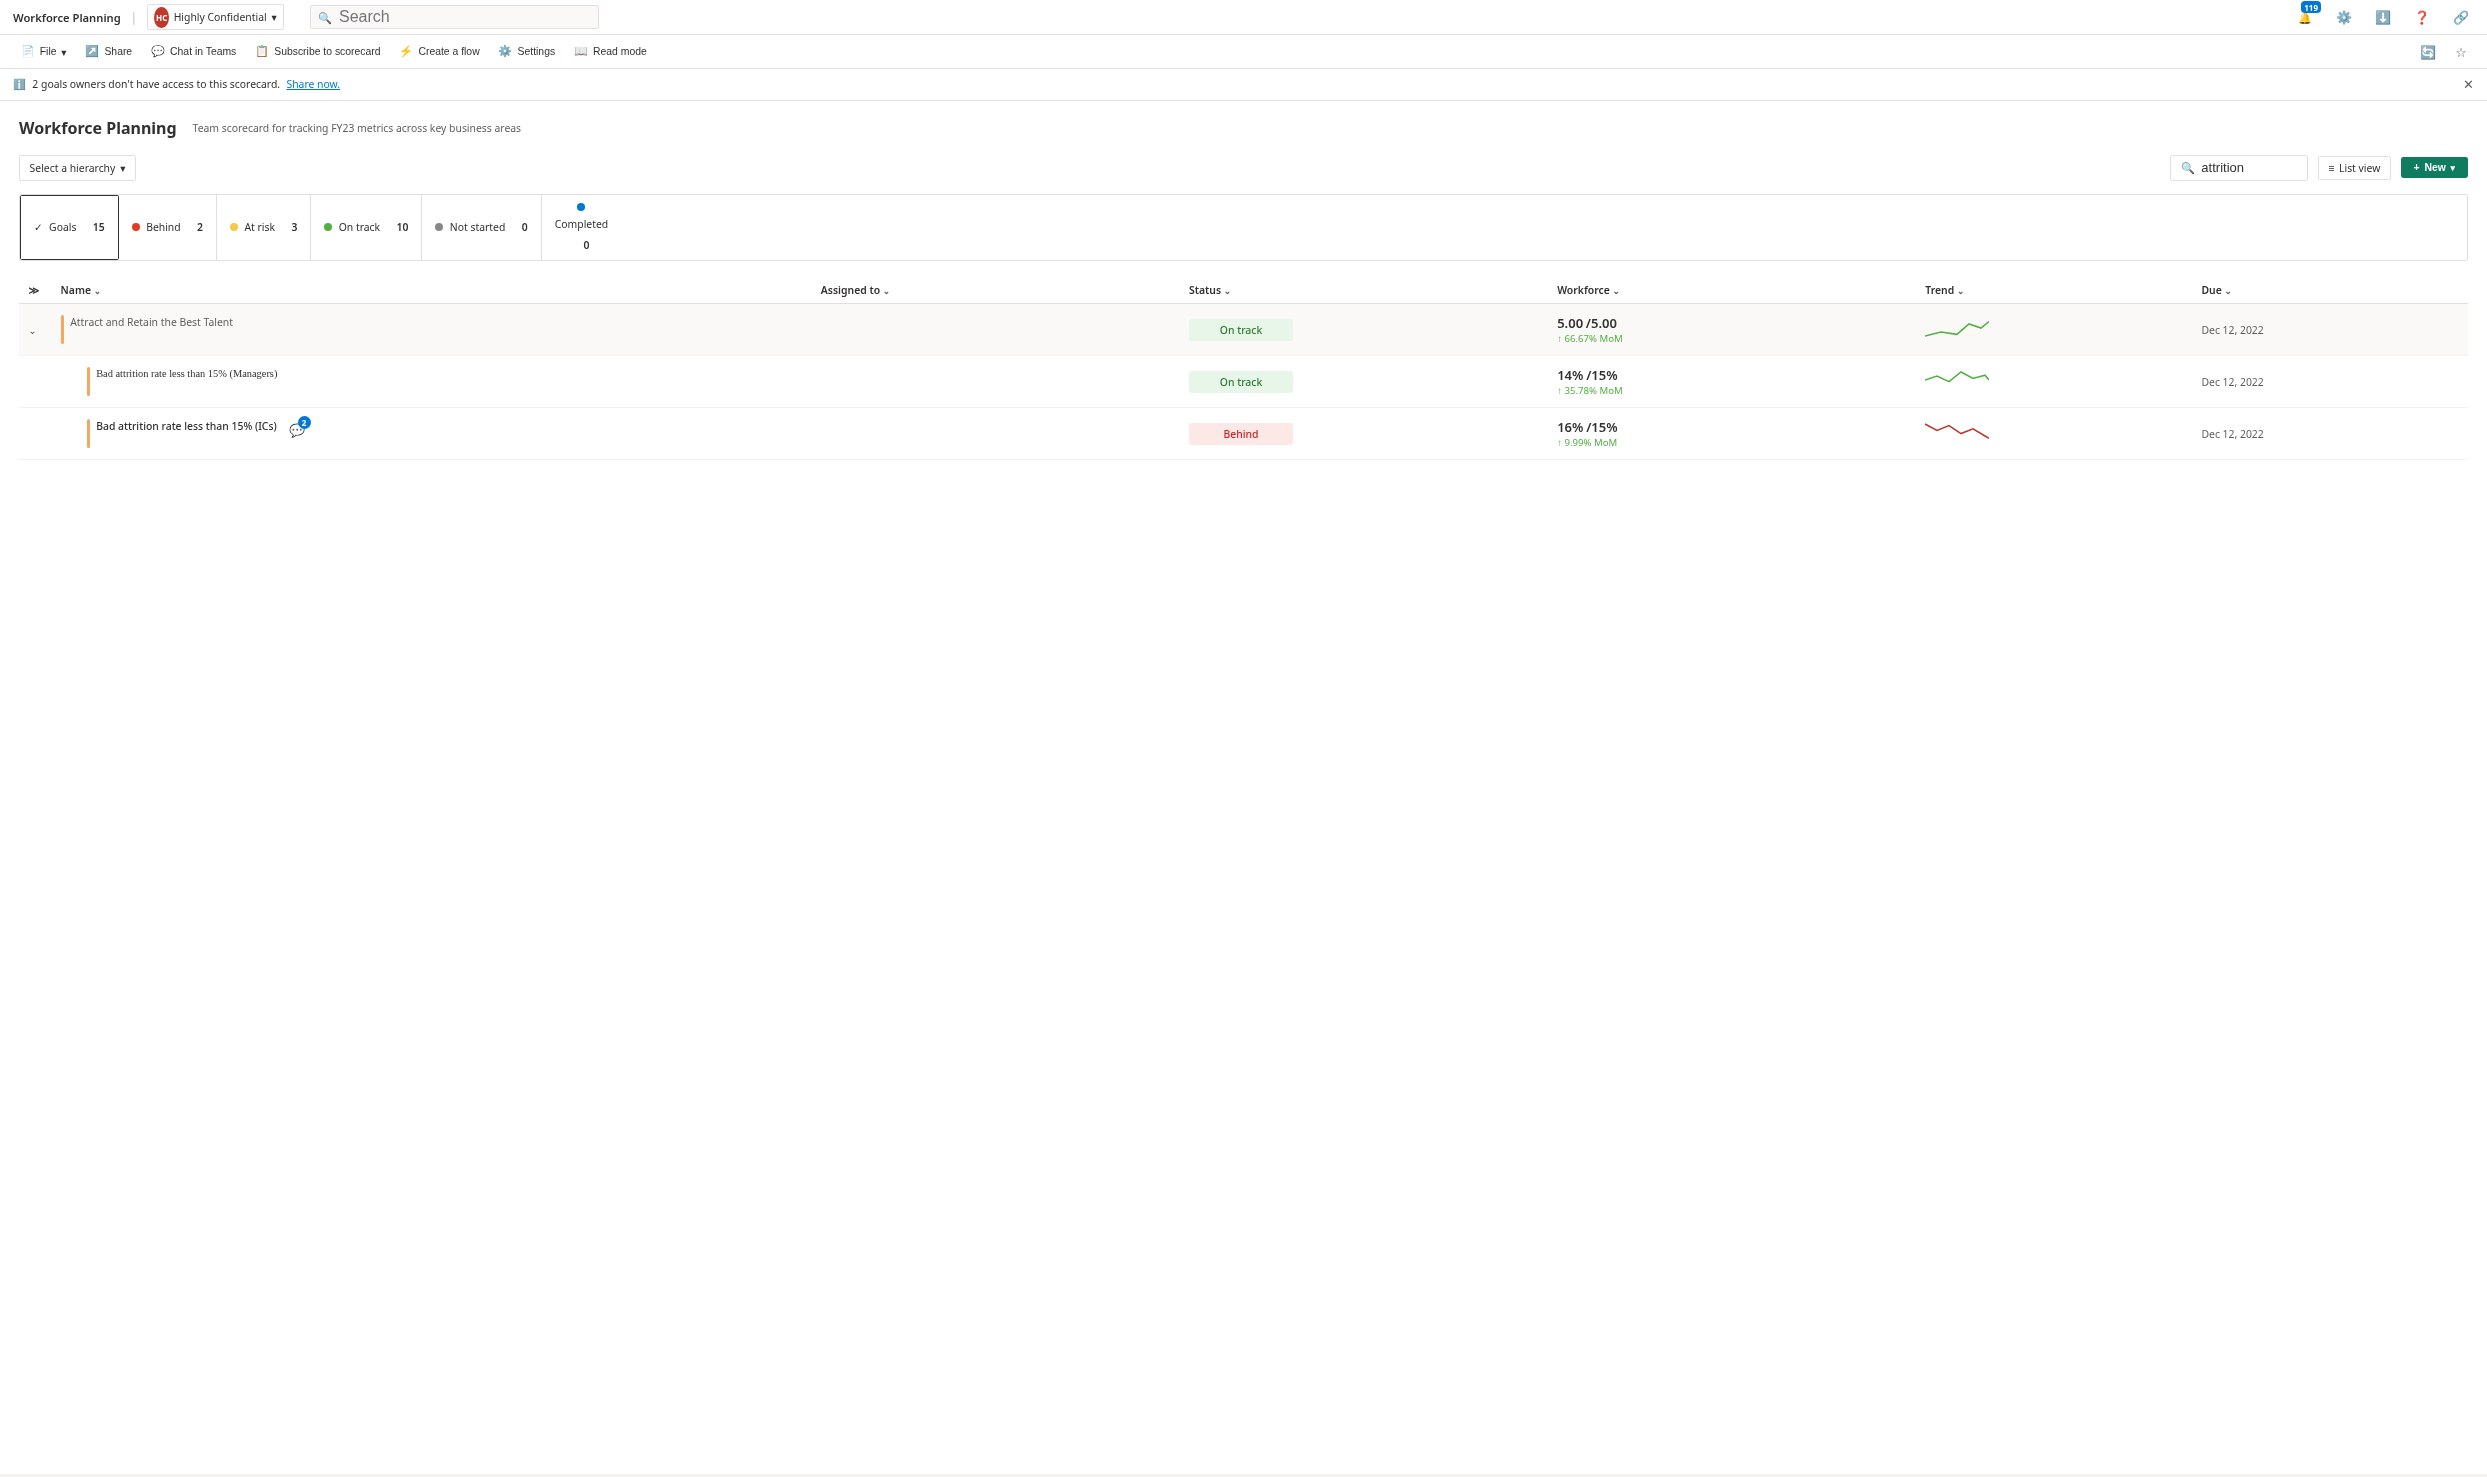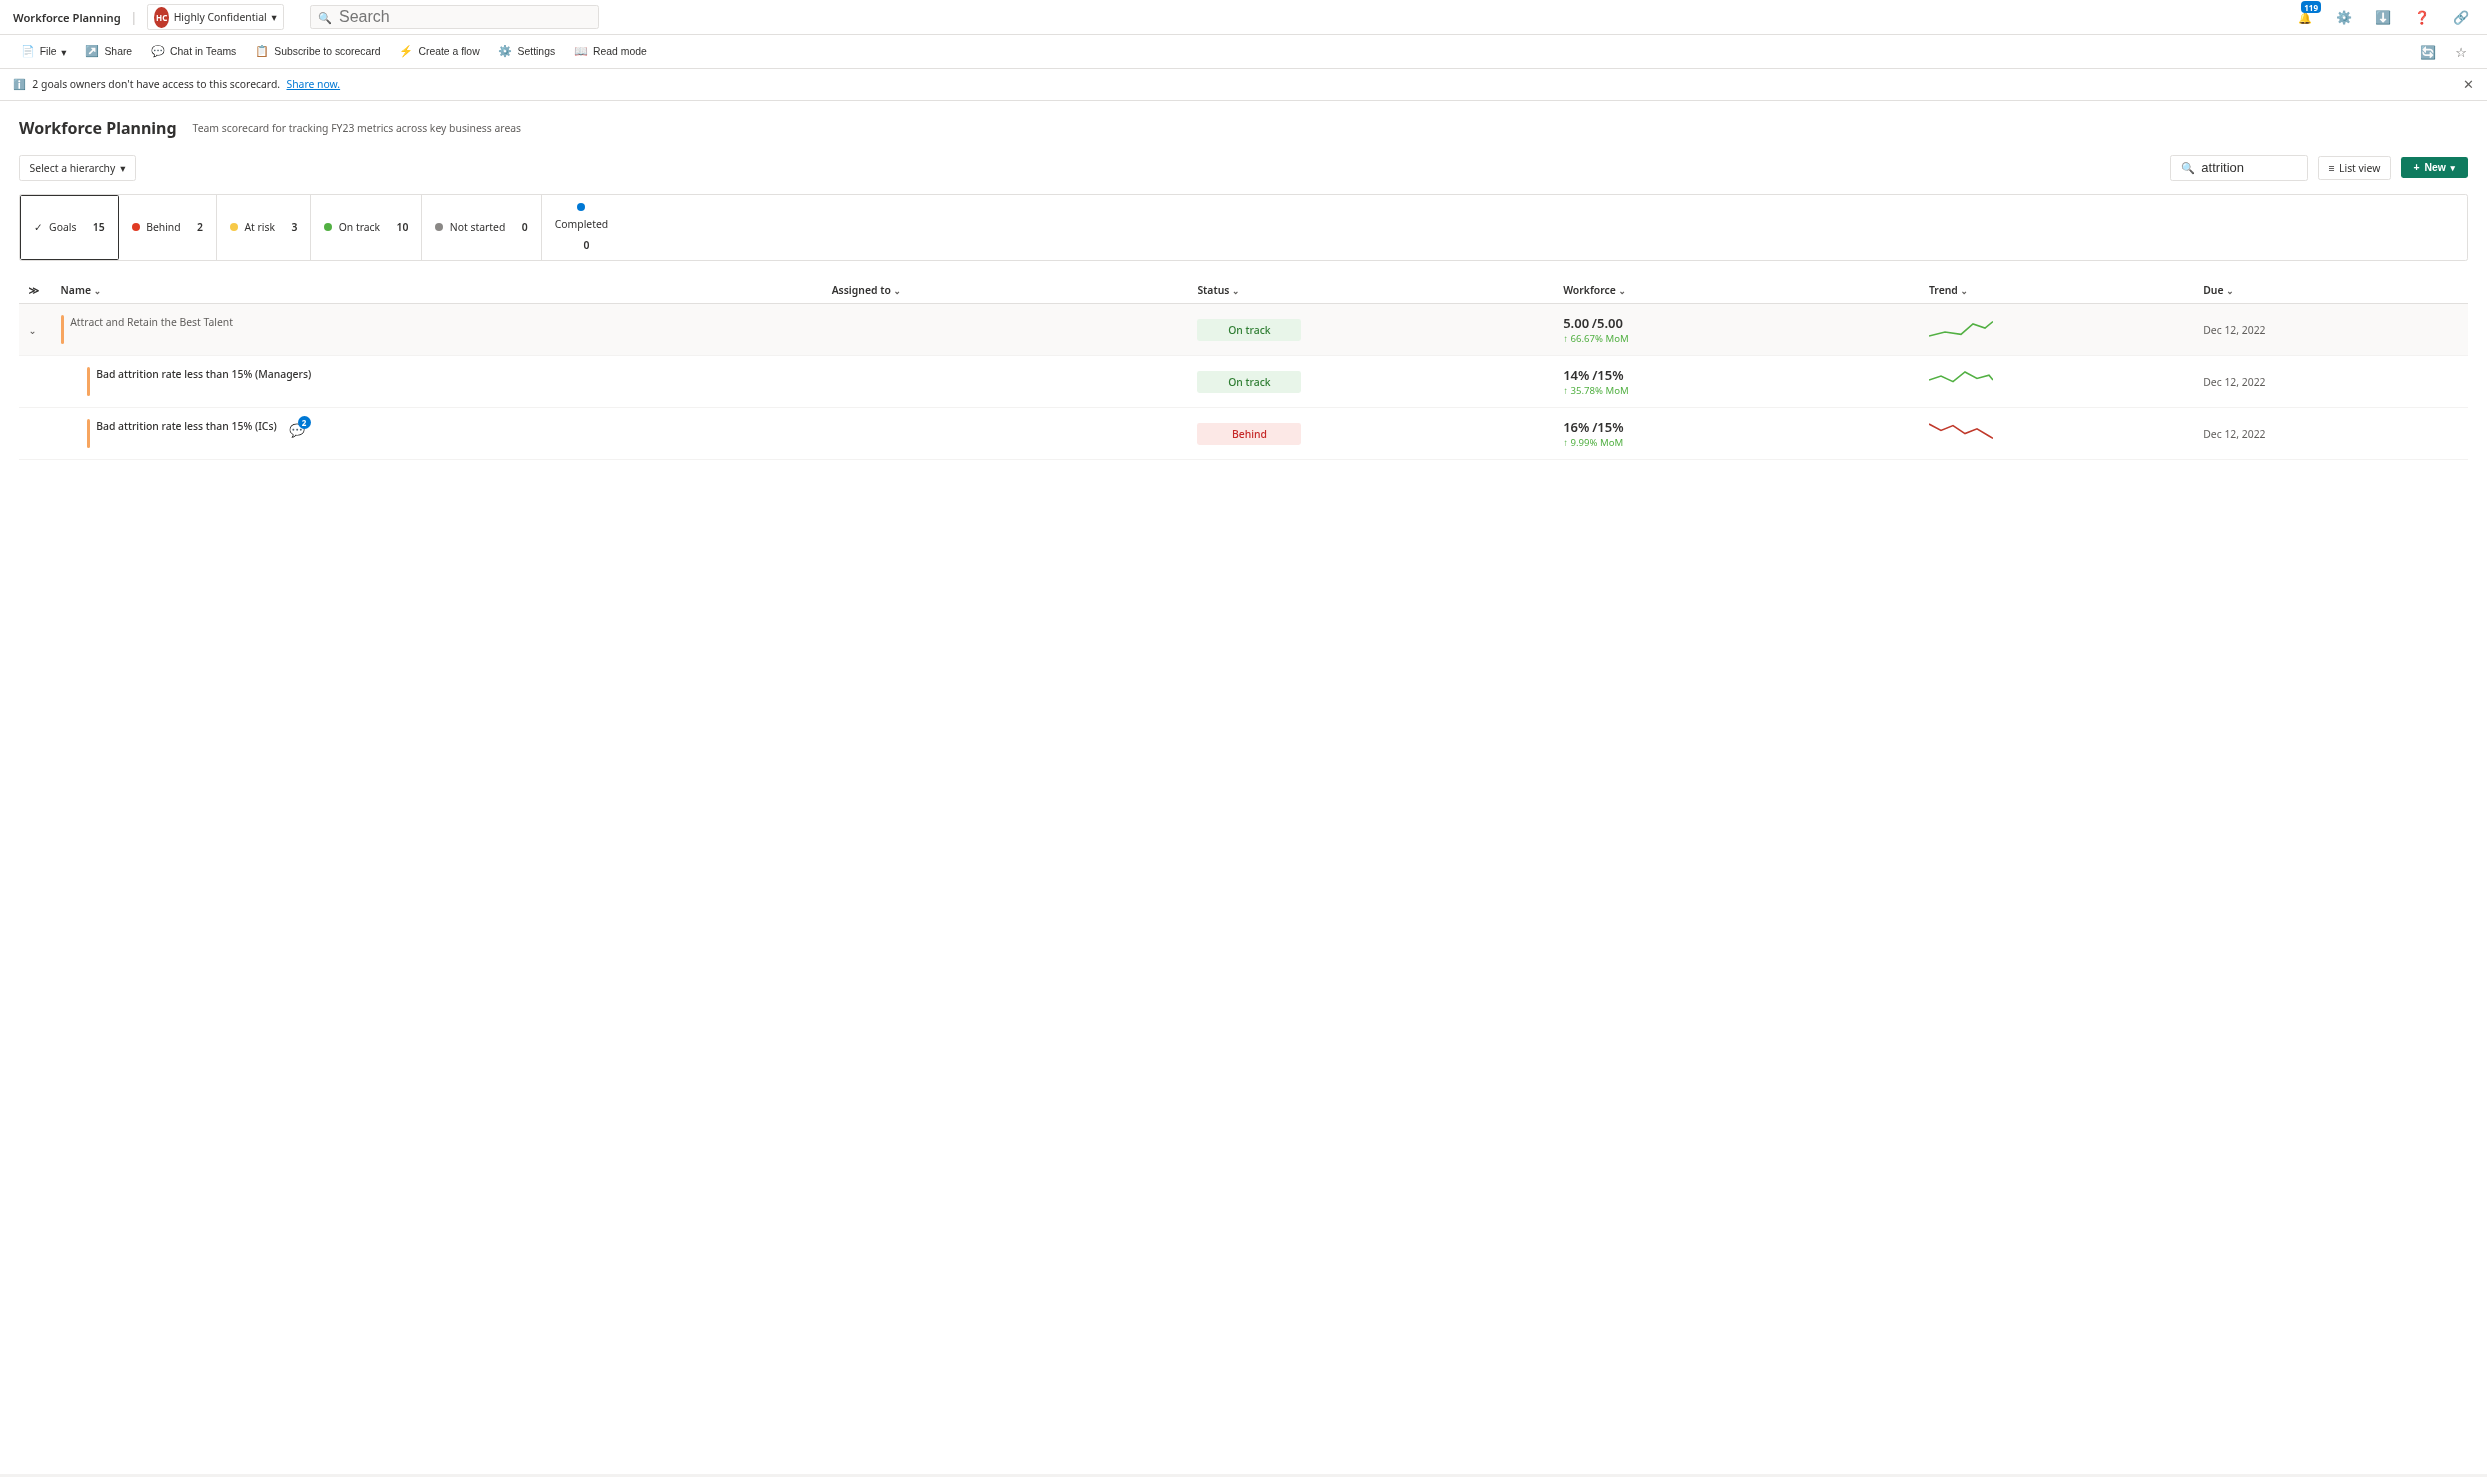--- a/index.html
+++ b/index.html
@@ -356,21 +356,21 @@
           <svg class="trend-chart" viewBox="0 0 80 40">
             <polyline points="0,30 20,25 40,28 55,15 70,20 80,12" fill="none" stroke="#52b043" stroke-width="2"></polyline>
           </svg>
         </td>
         <td class="due-date">Dec 12, 2022</td>
       </tr>
 
       <tr class="goal-row-child">
         <td></td>
         <td>
-          <div class="name-cell" style="padding-left: 26px;">
+          <div class="name-cell" style="padding-left: 26px; font-family: Liberation Serif, serif;">
             <div class="left-bar orange"></div>
             <span class="goal-name child">Bad attrition rate less than 15% (Managers)</span>
           </div>
         </td>
         <td></td>
         <td>
           <span class="status-badge on-track">On track</span>
         </td>
         <td>
           <div class="progress-cell">

